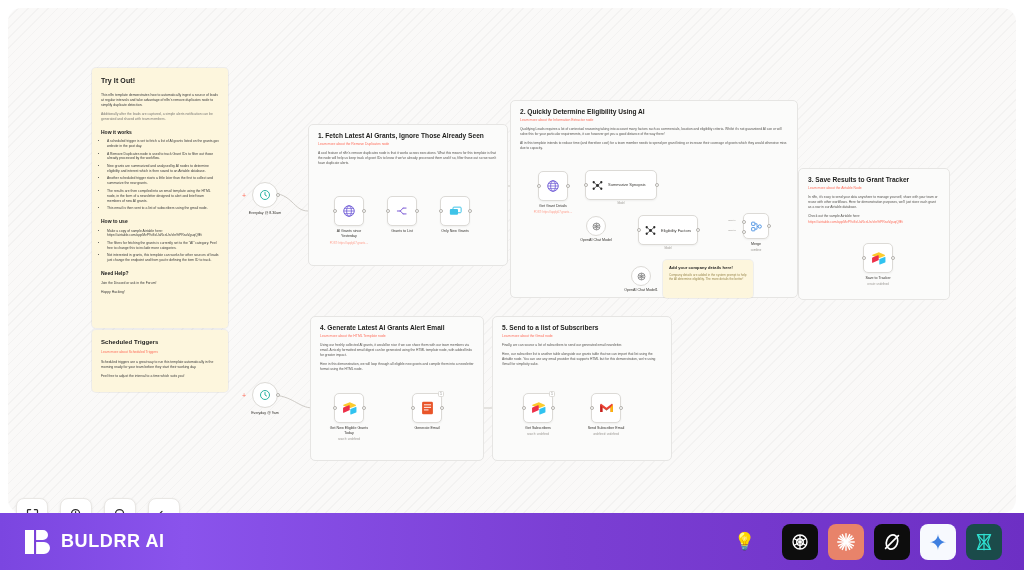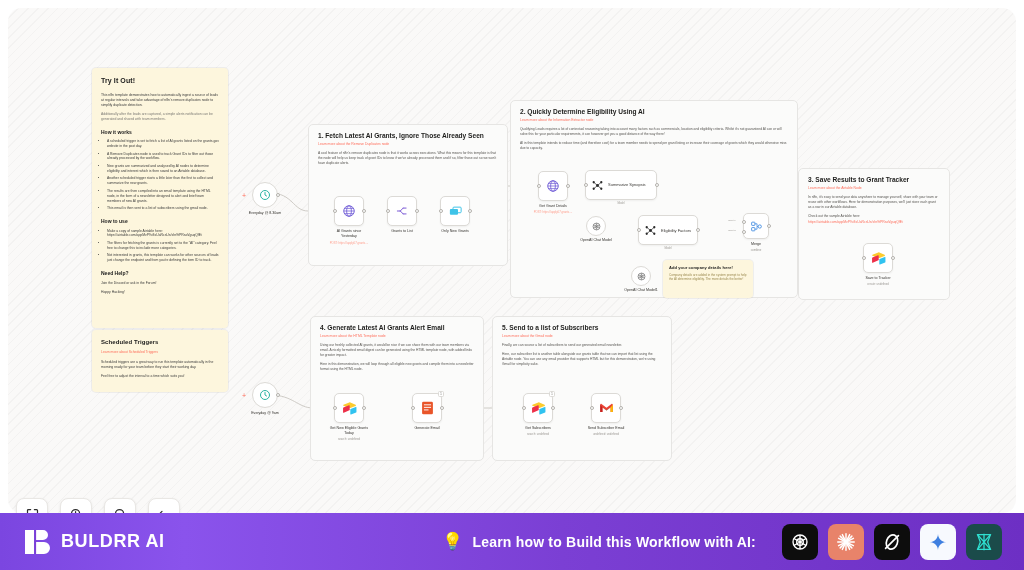--- a/index.html
+++ b/index.html
@@ -510,21 +510,20 @@
         <svg width="28" height="28" viewBox="0 0 28 28">
           <rect x="1" y="2" width="9" height="24" fill="#fff"></rect>
           <path d="M12 2h7a5 5 0 010 10h-7V2zM12 14h8a6 6 0 010 12h-8V14z" fill="#fff"></path>
           <rect x="10.5" y="2" width="1.6" height="24" fill="#7b3fd4"></rect>
         </svg>
       </div>
       <span id="brand-text">BULDRR AI</span>
     </div>
     <div id="cta">
       <span style="font-size:17px;line-height:1">💡</span>
-      <span id="cta-text">Learn how to Build this Workflow with AI:</span>
     </div>
     <div id="logos">
       <div class="ai-logo" style="background:#0d0d0d">
         <svg width="22" height="22" viewBox="0 0 24 24">
           <g fill="none" stroke="#fff" stroke-width="1.5">
             <circle cx="12" cy="12" r="7.6"></circle>
             <circle cx="12" cy="12" r="3.6"></circle>
             <path d="M12 4.4v15.2M5.4 8.2l13.2 7.6M5.4 15.8l13.2-7.6"></path>
           </g>
         </svg>

